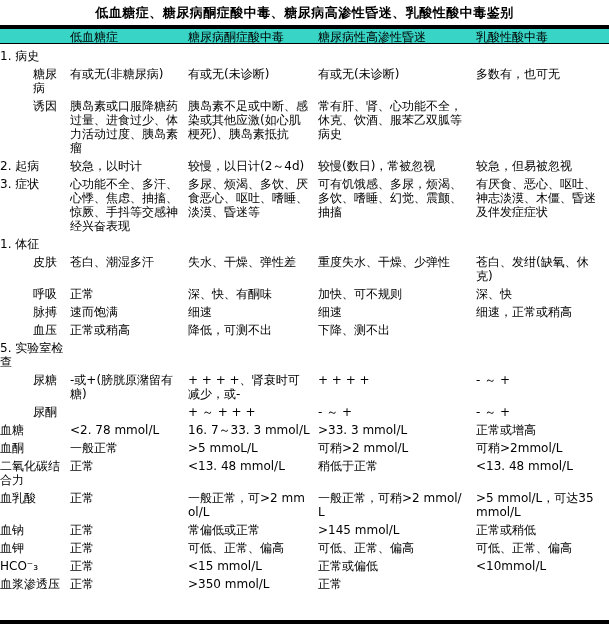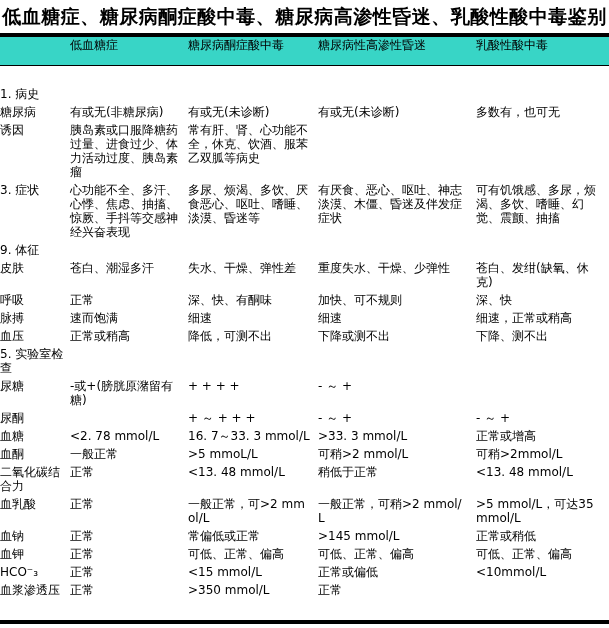--- a/index.html
+++ b/index.html
@@ -8,48 +8,48 @@
     background: #fff;
     font-family: "DejaVu Sans", "Liberation Sans", sans-serif;
     font-size: 12px; color: #000;
     display: flex; flex-direction: column;
     overflow: hidden;
     box-sizing: border-box;
   }
   .title {
     text-align: center;
     font-weight: bold;
-    font-size: 19px;
+    font-size: 13px;
     padding: 4px 0 3px 0;
     letter-spacing: 0.5px;
     flex: 0 0 auto;
   }
   .rule-thick { height: 4px; background: #000; flex: 0 0 auto; }
   .rule-thin  { height: 1px; background: #000; flex: 0 0 auto; }
   .grid-row {
     display: grid;
     grid-template-columns: 70px 118px 130px 158px 131px;
     align-items: start;
   }
   .header-row {
     line-height: 17px;
-    height: 28px;
+    height: 14px;
     font-weight: normal;
     flex: 0 0 auto;
   }
   .header-cell { padding: 0 4px 0 0; white-space: nowrap; overflow: hidden; }
-  .table-body { flex: 1 1 auto; padding-top: 3px; overflow: hidden; margin-top: 16px; }
+  .table-body { flex: 1 1 auto; padding-top: 3px; overflow: hidden; }
   .cell {
     padding: 2px 8px 2px 0;
     line-height: 14px;
     word-break: break-all;
     overflow-wrap: anywhere;
   }
   .cell.label { padding-right: 6px; }
-  .cell.label.indent { padding-left: 0; font-family: Liberation Serif, serif; }
+  .cell.label.indent { padding-left: 33px; font-family: Liberation Serif, serif; }
   .bottom-pad { height: 4px; background: #fff; flex: 0 0 auto; }
 </style>
 </head>
 <body>
 
 <div class="page">
 
   <div class="title">低血糖症、糖尿病酮症酸中毒、糖尿病高渗性昏迷、乳酸性酸中毒鉴别</div>
 
   <div class="rule-thick"></div>
@@ -75,31 +75,39 @@
       <div class="grid-row">
         <div class="cell label indent">糖尿病</div>
         <div class="cell">有或无(非糖尿病)</div>
         <div class="cell">有或无(未诊断)</div>
         <div class="cell">有或无(未诊断)</div>
         <div class="cell">多数有，也可无</div>
       </div>
       <div class="grid-row">
         <div class="cell label indent">诱因</div>
         <div class="cell">胰岛素或口服降糖药过量、进食过少、体力活动过度、胰岛素瘤</div>
+        <div class="cell">胰岛素不足或中断、感染或其他应激(如心肌梗死)、胰岛素抵抗</div>
         <div class="cell">常有肝、肾、心功能不全，休克、饮酒、服苯乙双胍等病史</div>
+      </div>
+      <div class="grid-row">
+        <div class="cell label">2. 起病</div>
+        <div class="cell">较急，以时计</div>
+        <div class="cell">较慢，以日计(2～4d)</div>
+        <div class="cell">较慢(数日)，常被忽视</div>
+        <div class="cell">较急，但易被忽视</div>
       </div>
       <div class="grid-row">
         <div class="cell label">3. 症状</div>
         <div class="cell">心功能不全、多汗、心悸、焦虑、抽搐、惊厥、手抖等交感神经兴奋表现</div>
         <div class="cell">多尿、烦渴、多饮、厌食恶心、呕吐、嗜睡、淡漠、昏迷等</div>
+        <div class="cell">可有饥饿感、多尿，烦渴、多饮、嗜睡、幻觉、震颤、抽搐</div>
         <div class="cell">有厌食、恶心、呕吐、神志淡漠、木僵、昏迷及伴发症症状</div>
-        <div class="cell">可有饥饿感、多尿，烦渴、多饮、嗜睡、幻觉、震颤、抽搐</div>
-      </div>
-      <div class="grid-row">
-        <div class="cell label">9. 体征</div>
+      </div>
+      <div class="grid-row">
+        <div class="cell label">1. 体征</div>
         <div class="cell"></div>
         <div class="cell"></div>
         <div class="cell"></div>
         <div class="cell"></div>
       </div>
       <div class="grid-row">
         <div class="cell label indent">皮肤</div>
         <div class="cell">苍白、潮湿多汗</div>
         <div class="cell">失水、干燥、弹性差</div>
         <div class="cell">重度失水、干燥、少弹性</div>
@@ -116,33 +124,33 @@
         <div class="cell label indent">脉搏</div>
         <div class="cell">速而饱满</div>
         <div class="cell">细速</div>
         <div class="cell">细速</div>
         <div class="cell">细速，正常或稍高</div>
       </div>
       <div class="grid-row">
         <div class="cell label indent">血压</div>
         <div class="cell">正常或稍高</div>
         <div class="cell">降低，可测不出</div>
-        <div class="cell">下降或测不出</div>
         <div class="cell">下降、测不出</div>
       </div>
       <div class="grid-row">
         <div class="cell label">5. 实验室检查</div>
         <div class="cell"></div>
         <div class="cell"></div>
         <div class="cell"></div>
         <div class="cell"></div>
       </div>
       <div class="grid-row">
         <div class="cell label indent">尿糖</div>
         <div class="cell">-或+(膀胱原潴留有糖)</div>
+        <div class="cell">+ + + +、肾衰时可减少，或-</div>
         <div class="cell">+ + + +</div>
         <div class="cell">- ～ +</div>
       </div>
       <div class="grid-row">
         <div class="cell label indent">尿酮</div>
         <div class="cell"></div>
         <div class="cell">+ ～ + + +</div>
         <div class="cell">- ～ +</div>
         <div class="cell">- ～ +</div>
       </div>

